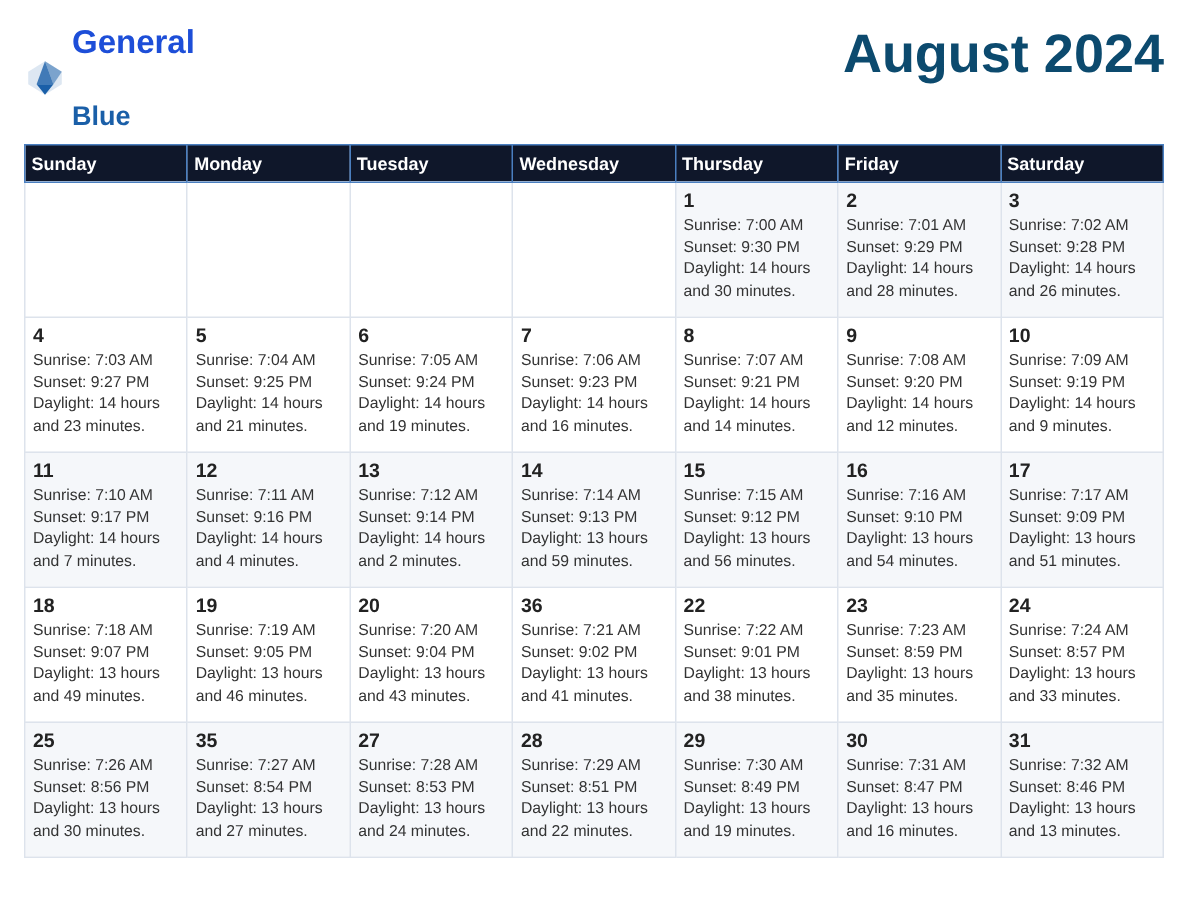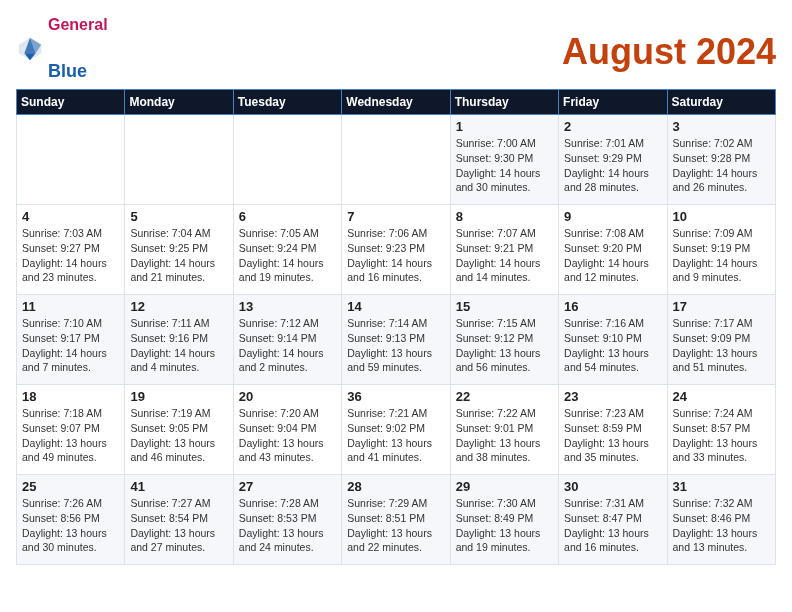--- a/index.html
+++ b/index.html
@@ -20,43 +20,42 @@
       display: flex;
       align-items: center;
       gap: 4px;
     }
     .logo-text {
       display: flex;
       flex-direction: column;
       line-height: 1.1;
     }
     .logo-general {
-      font-size: 16px;
-      font-weight: bold;
-      color: #be185d;
+      font-size: 22px;
+      font-weight: bold;
+      color: #1d4ed8;
     }
     .logo-blue {
       font-size: 18px;
       font-weight: bold;
       color: #1a5fa8;
       margin-top: 28px;
     }
     .logo-icon {
       width: 28px;
       height: 28px;
     }
     .title-area {
       text-align: right;
     }
     .month-title {
       font-size: 36px;
       font-weight: bold;
-      color: #c2410c;
+      color: #0c4a6e;
       line-height: 1.1;
-      margin-top: 16px;
     }
     .location-title {
       font-size: 15px;
       color: #444;
     }
     table {
       width: 100%;
       border-collapse: collapse;
       font-size: 11px;
     }
@@ -244,21 +243,21 @@
           <span class="day-number">24</span>
           <div class="day-info">Sunrise: 7:24 AM<br>Sunset: 8:57 PM<br>Daylight: 13 hours<br>and 33 minutes.</div>
         </td>
       </tr>
       <tr>
         <td>
           <span class="day-number">25</span>
           <div class="day-info">Sunrise: 7:26 AM<br>Sunset: 8:56 PM<br>Daylight: 13 hours<br>and 30 minutes.</div>
         </td>
         <td>
-          <span class="day-number">41</span>
+          <span class="day-number">35</span>
           <div class="day-info">Sunrise: 7:27 AM<br>Sunset: 8:54 PM<br>Daylight: 13 hours<br>and 27 minutes.</div>
         </td>
         <td>
           <span class="day-number">27</span>
           <div class="day-info">Sunrise: 7:28 AM<br>Sunset: 8:53 PM<br>Daylight: 13 hours<br>and 24 minutes.</div>
         </td>
         <td>
           <span class="day-number">28</span>
           <div class="day-info">Sunrise: 7:29 AM<br>Sunset: 8:51 PM<br>Daylight: 13 hours<br>and 22 minutes.</div>
         </td>

